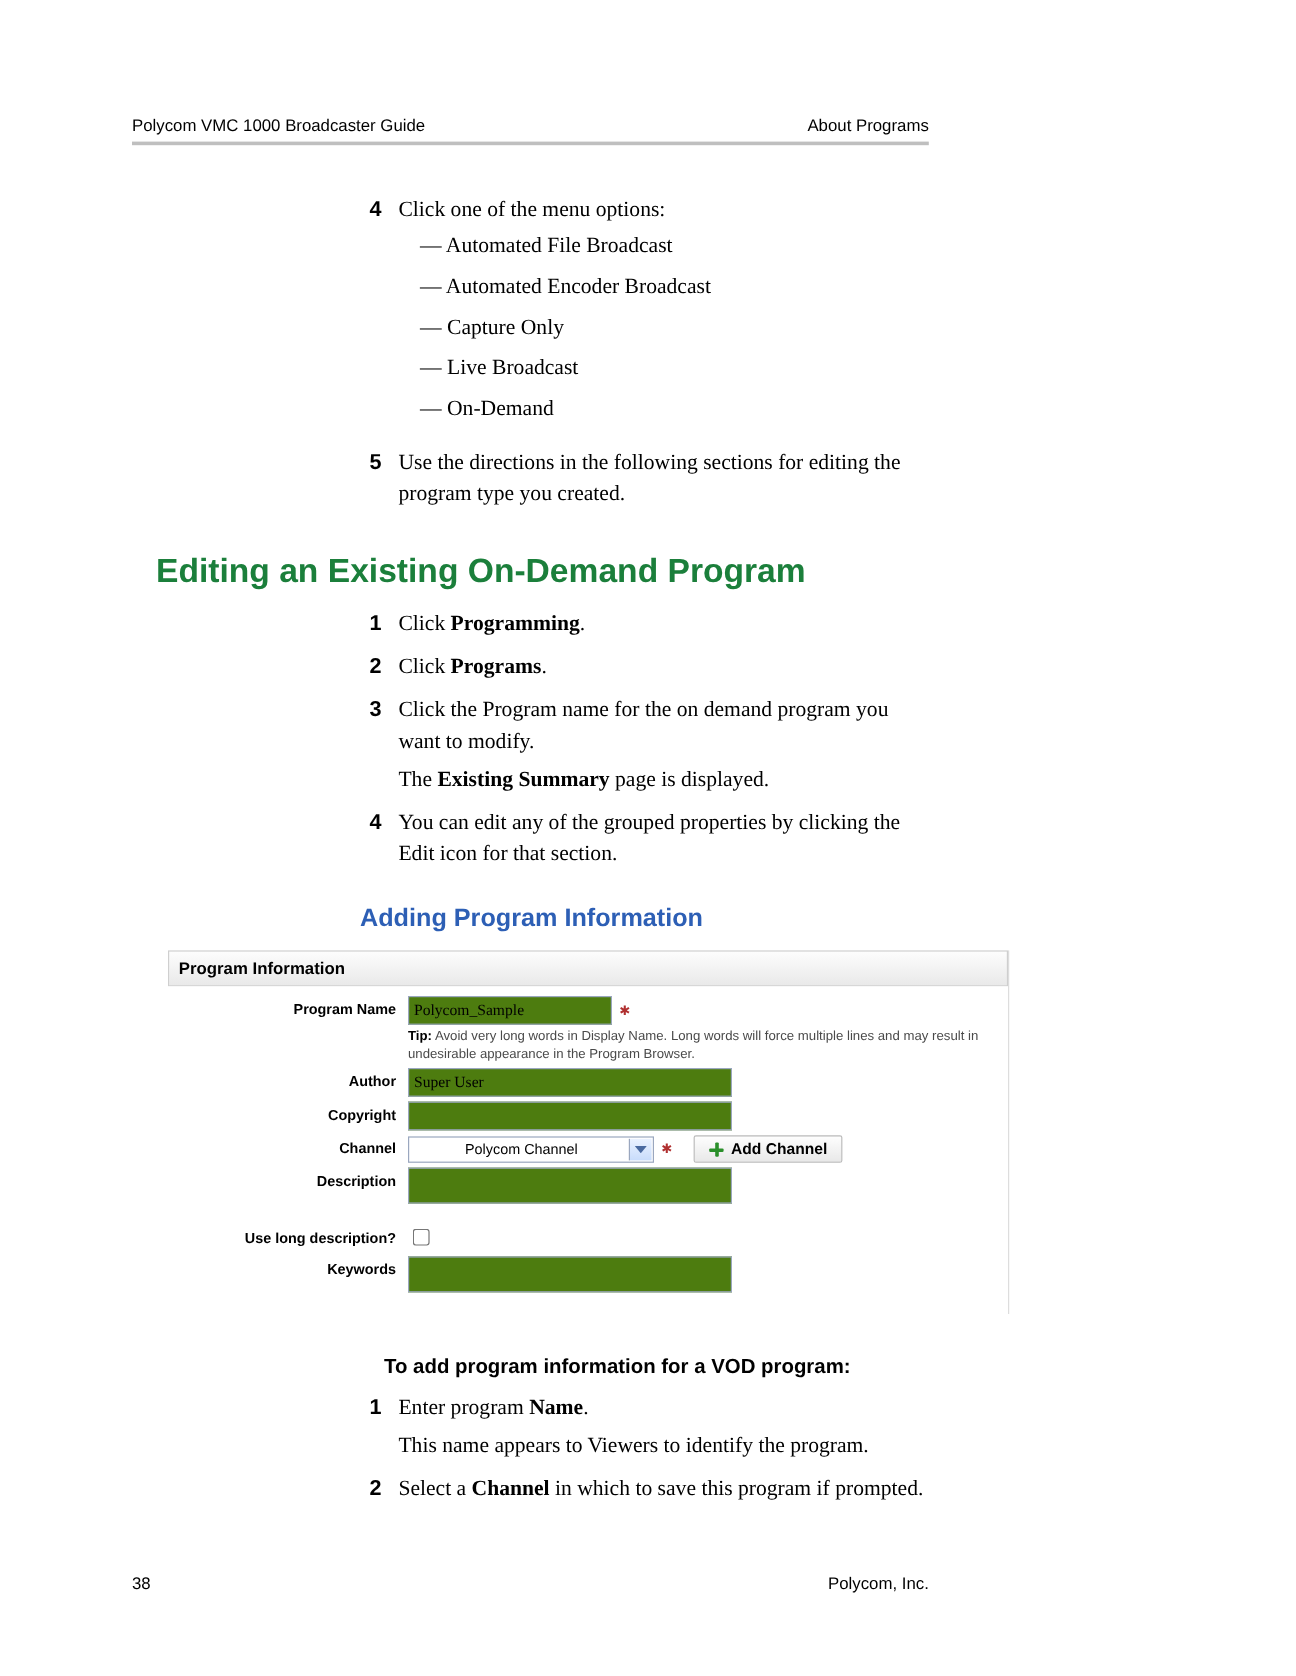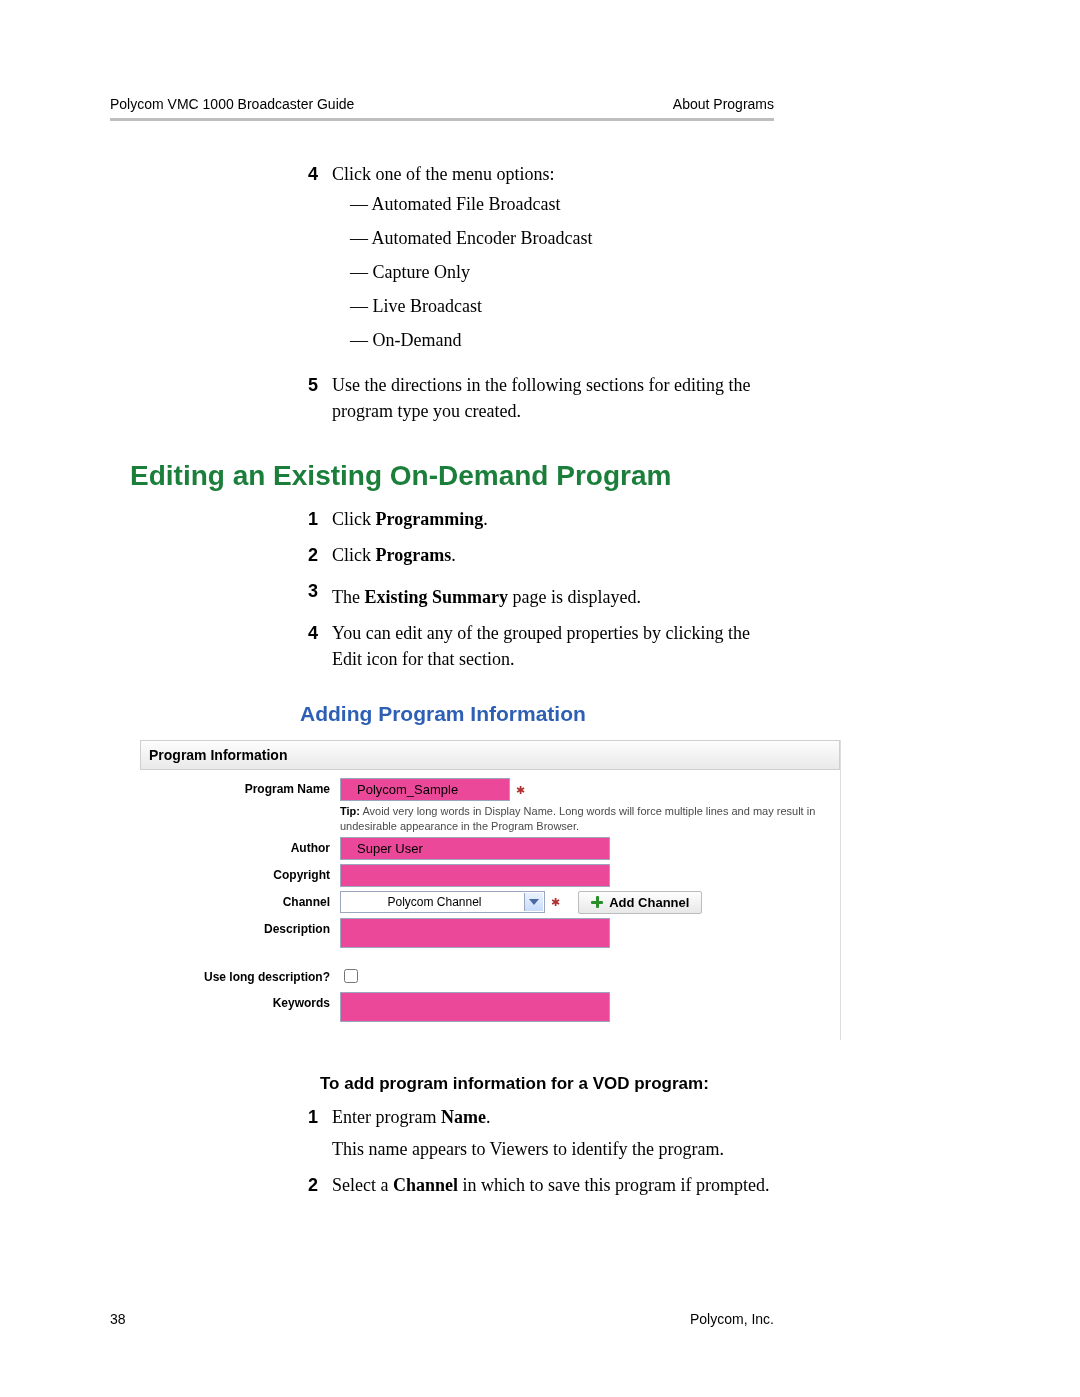--- a/index.html
+++ b/index.html
@@ -120,24 +120,24 @@
   .f-label {
     width: 180px;
     text-align: right;
     padding: 4px 10px 4px 0;
     font-weight: bold;
     font-size: 12px;
   }
   .f-field { flex: 1; }
   .tbox {
     border: 1px solid #9aa7bf;
-    background: #ec4899;
-    font-family: Liberation Sans, sans-serif;
+    background: #4d7c0f;
+    font-family: Liberation Serif, serif;
     font-size: 13px;
-    padding: 3px 16px;
+    padding: 3px 4px;
     box-sizing: border-box;
   }
   .tbox-small { width: 170px; }
   .tbox-wide { width: 270px; }
   .tip {
     font-size: 11px;
     color: #4a4a4a;
     margin-top: 3px;
     line-height: 1.3;
   }
@@ -262,20 +262,21 @@
       </li>
       <li>
         <span class="num">2</span>
         <div class="body">
           <span>Click </span><span class="bold">Programs</span><span>.</span>
         </div>
       </li>
       <li>
         <span class="num">3</span>
         <div class="body">
+          <span>Click the Program name for the on demand program you want to modify.</span>
           <div class="extra">
             <span>The </span><span class="bold">Existing Summary</span><span> page is displayed.</span>
           </div>
         </div>
       </li>
       <li>
         <span class="num">4</span>
         <div class="body">You can edit any of the grouped properties by clicking the Edit icon for that section.</div>
       </li>
     </ol>

